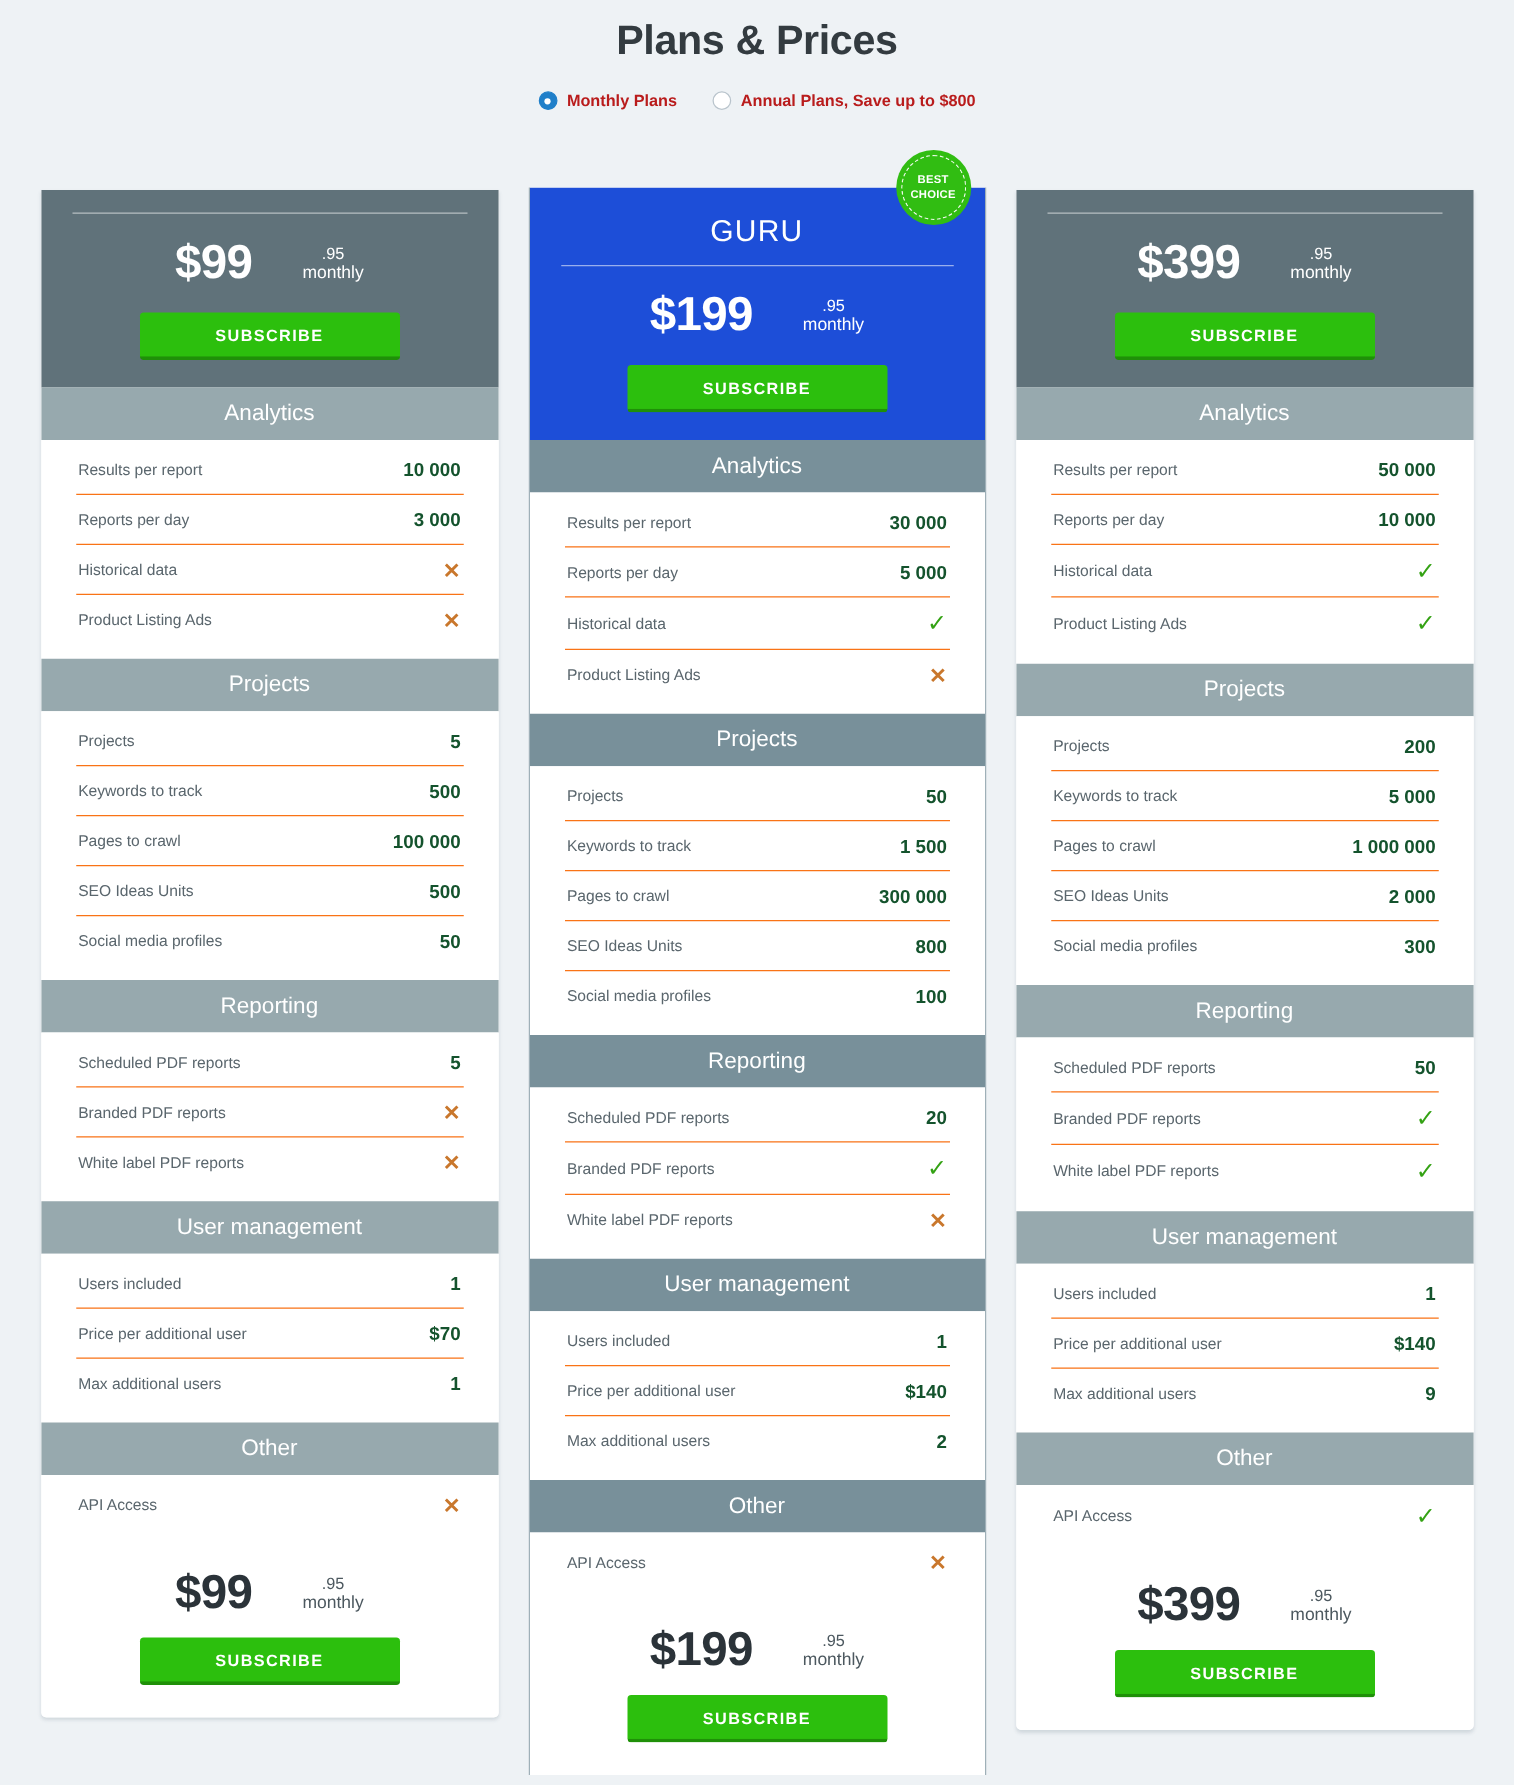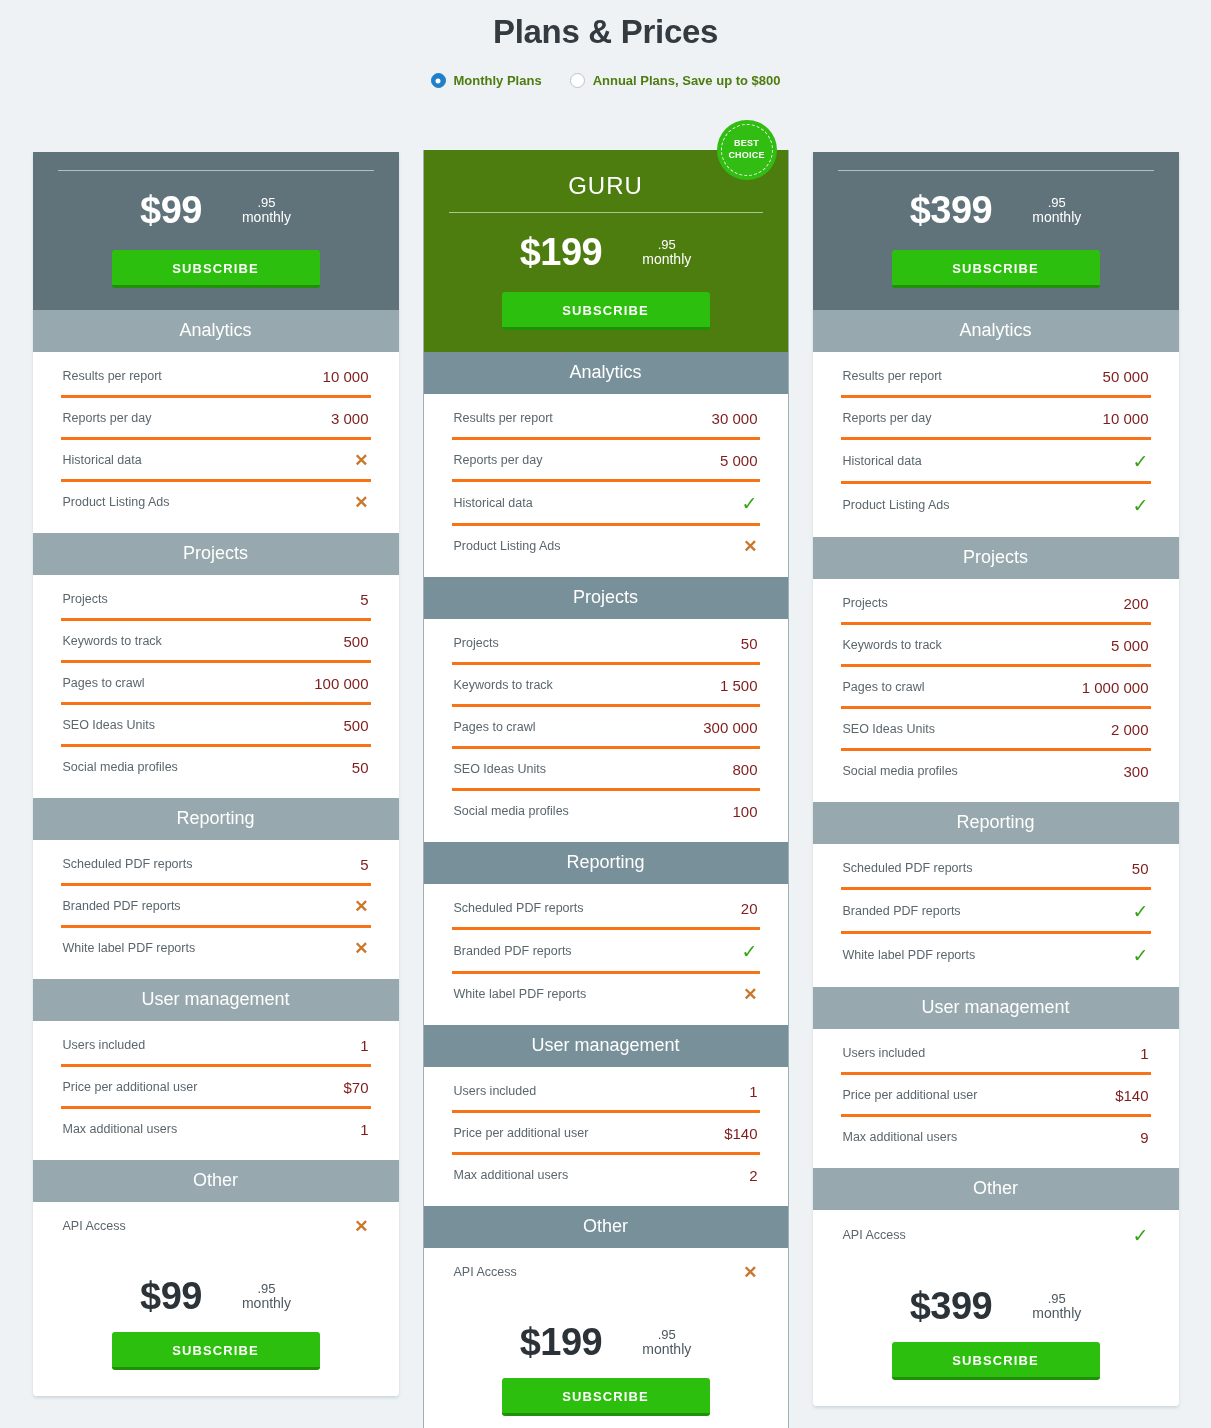--- a/index.html
+++ b/index.html
@@ -56,21 +56,21 @@
     position: absolute;
     left: 50%; top: 50%;
     width: 5px; height: 5px;
     border-radius: 50%;
     background: #fff;
     transform: translate(-50%, -50%);
   }
 
   .radio-label {
     font-size: 13px;
-    color: #4d7c0f;
+    color: #b91c1c;
     font-weight: bold;
   }
 
   
   .cards {
     position: absolute;
     top: 152px;
     left: 0;
     width: 1211px;
     display: flex;
@@ -101,21 +101,21 @@
     box-shadow: none;
   }
 
   
   .card-head {
     background: #60727a;
     padding: 18px 22px 22px;
     text-align: center;
   }
   .card.featured .card-head {
-    background: #4d7c0f;
+    background: #1d4ed8;
     padding-top: 22px;
     padding-bottom: 22px;
   }
 
   .plan-name {
     font-size: 24px;
     color: #ffffff;
     font-weight: normal;
     letter-spacing: 1px;
     padding-bottom: 12px;
@@ -222,35 +222,35 @@
   
   .section-body {
     background: #fff;
     padding: 4px 28px 12px;
   }
 
   .feature-row {
     display: flex;
     justify-content: space-between;
     align-items: center;
-    border-bottom: 3px solid #f97316;
+    border-bottom: 1px solid #f97316;
     padding: 12px 2px 10px;
     min-height: 39px;
   }
   .feature-row:last-child { border-bottom: none; }
 
   .feature-label {
     font-size: 12.5px;
     color: #5a666d;
   }
 
   .feature-value {
     font-size: 15px;
-    font-weight: normal;
-    color: #7f1d1d;
+    font-weight: bold;
+    color: #14532d;
     text-align: right;
   }
 
   .mark-yes {
     color: #34a214;
     font-size: 19px;
     line-height: 1;
     font-weight: normal;
   }
   .mark-no {

